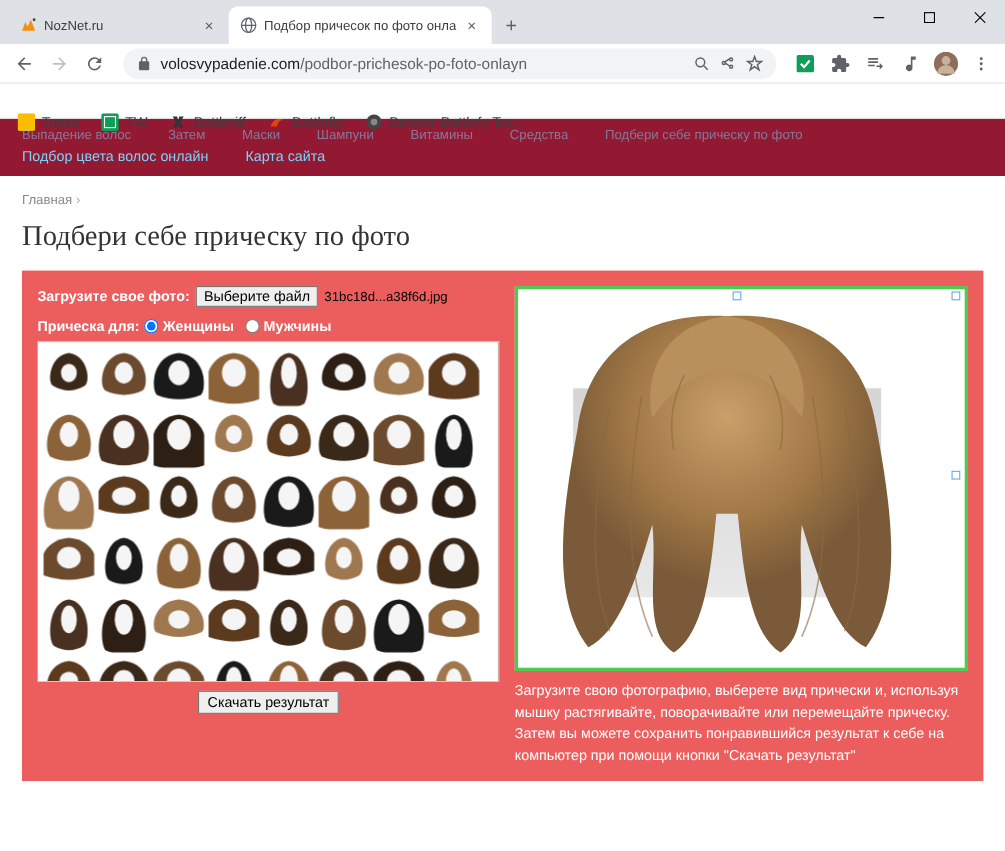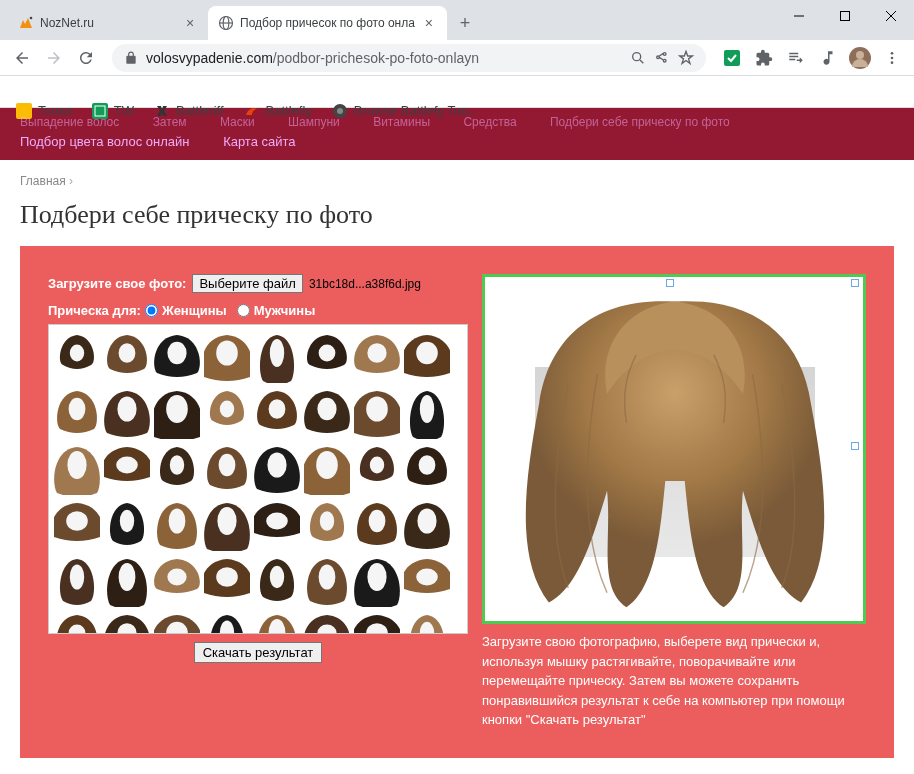--- a/index.html
+++ b/index.html
@@ -28,26 +28,26 @@
 .ext-icon { width: 28px; height: 28px; display: flex; align-items: center; justify-content: center; cursor: pointer; }
 
 
 .bookmarks { height: 32px; background: #fff; display: flex; align-items: center; padding: 0 8px; gap: 4px; border-bottom: 1px solid #dadce0; }
 .bookmark { display: flex; align-items: center; gap: 6px; padding: 4px 8px; font-size: 13px; color: #3c4043; cursor: pointer; border-radius: 4px; margin-top: 38px; }
 .bm-icon { width: 16px; height: 16px; display: flex; align-items: center; justify-content: center; }
 
 
 .site { height: calc(774px - 40px - 36px - 32px); overflow: hidden; background: #fff; }
 .site-nav { background: #931831; color: #fff; padding: 4px 20px 8px; font-size: 13px; }
-.site-nav a { color: #f0abfc; text-decoration: none; margin-right: 30px; display: inline-block; line-height: 20px; }
+.site-nav a { color: #7dd3fc; text-decoration: none; margin-right: 30px; display: inline-block; line-height: 20px; }
 .breadcrumb { padding: 14px 20px 6px; font-size: 12px; color: #888; }
 .breadcrumb a { color: #888; text-decoration: none; }
 .page-title { padding: 6px 20px 16px; font-size: 26px; font-weight: 400; color: #333; font-family: Georgia, serif; }
 
-.red-panel { margin: 0 20px; background: #ec5e5e; padding: 28px; display: flex; gap: 14px; color: #fff; font-size: 13px; }
+.red-panel { margin: 0 20px; background: #ec5e5e; padding: 14px; display: flex; gap: 14px; color: #fff; font-size: 13px; }
 .left-col { width: 420px; }
 .right-col { flex: 1; }
 .upload-row { display: flex; align-items: center; gap: 6px; margin-bottom: 10px; flex-wrap: wrap; }
 .upload-label { font-weight: bold; }
 .file-btn { background: #efefef; color: #000; border: 1px solid #767676; padding: 1px 6px; font-size: 13px; cursor: pointer; font-family: Arial; }
 .file-name { color: #000; font-size: 12px; }
 .gender-row { display: flex; align-items: center; gap: 4px; margin-bottom: 6px; font-weight: bold; }
 .gender-row label { font-weight: bold; margin-right: 6px; }
 .hair-grid { background: #fff; border: 1px solid #ccc; height: 310px; overflow-y: scroll; padding: 4px; }
 .hair-row { display: flex; gap: 2px; }

